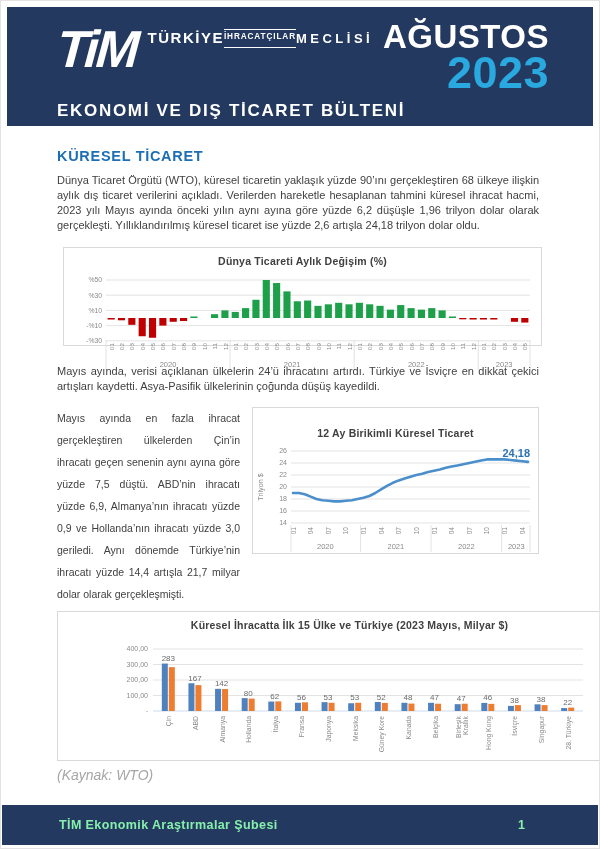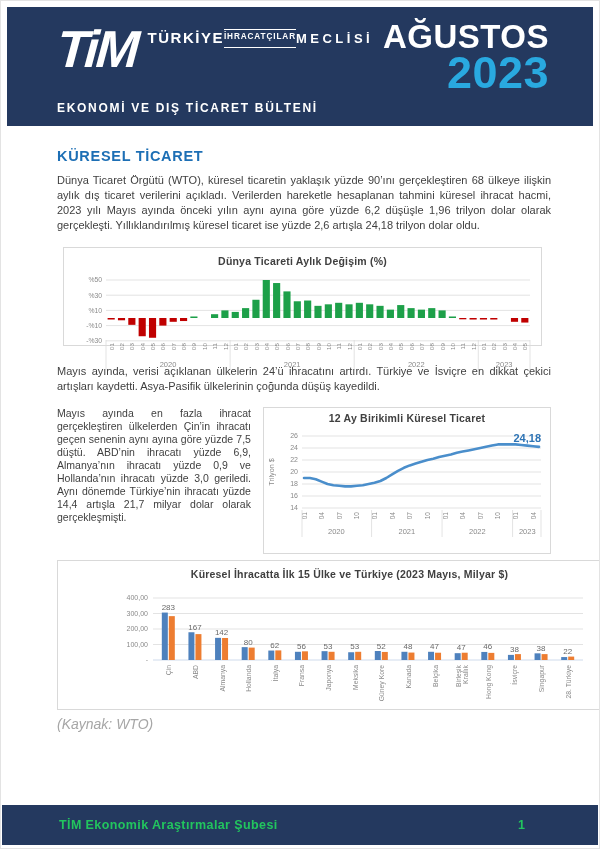--- a/index.html
+++ b/index.html
@@ -11,49 +11,49 @@
   .logo-row { display:flex; justify-content:space-between; }
   .logo { display:flex; align-items:flex-start; gap:11px; }
   .logo-tim { font-size:52px; font-weight:bold; font-style:italic; letter-spacing:-3px; line-height:58px; transform:skewX(-4deg); }
   .logo-org { display:flex; flex-direction:row; margin-top:9px; width:100px; }
   .org1 { font-size:15px; font-weight:bold; letter-spacing:1.5px; padding-bottom:2px; }
   .org2 { font-size:8.2px; font-weight:bold; letter-spacing:0.9px; border-top:1.5px solid #fff; border-bottom:1.5px solid #fff; padding:2px 0; }
   .org3 { font-size:13px; font-weight:bold; letter-spacing:3.5px; padding-top:2px; }
   .issue { text-align:right; line-height:1; }
   .issue-month { font-size:33px; font-weight:bold; letter-spacing:0.5px; }
   .issue-year { font-size:45px; font-weight:bold; color:#29A9E0; margin-top:-3px; letter-spacing:0.5px; }
-  .bulletin-title { font-size:12px; font-weight:bold; letter-spacing:1.7px; margin-top:6px; }
+  .bulletin-title { font-size:17px; font-weight:bold; letter-spacing:1.7px; margin-top:6px; }
 
   
-  .content { position:absolute; top:125px; left:0; right:4px; padding:22px 44px 0 56px; }
+  .content { position:absolute; top:125px; left:0; right:16px; padding:22px 44px 0 56px; }
   .section-title { color:#1D6FB5; font-size:14.5px; font-weight:bold; letter-spacing:0.7px; margin-bottom:9px; }
   .body-p { font-size:11px; line-height:15px; color:#3F3F3F; text-align:justify; }
   .chart-box { border:1px solid #D9D9D9; background:#fff; }
   .chart-title { text-align:center; font-size:10.5px; font-weight:bold; color:#404040; letter-spacing:0.2px; }
   svg text { font-family:"Liberation Sans", sans-serif; }
 
   #chart1-box { width:479px; height:99px; margin:14px 0 0 6px; padding-top:7px; }
   #chart1-box svg { display:block; margin:3px auto 0; }
   #p2 { margin-top:18px; }
 
   .cols { display:flex; margin-top:13px; gap:12px; align-items:flex-start; }
-  .col-text { width:200px; font-size:10.5px; line-height:13px; }
-  #chart2-box { width:297px; height:147px; padding-top:4px; }
+  .col-text { width:200px; font-size:10.5px; line-height:22px; }
+  #chart2-box { width:297px; height:147px; padding-top:19px; }
   #chart2-box svg { display:block; margin:2px auto 0; }
 
   #chart3-box { width:585px; height:150px; margin-top:6px; padding-top:7px; position:relative; }
   #chart3-box svg { display:block; margin:2px auto 0; }
   .legend { position:absolute; top:7px; right:9px; font-size:8.5px; color:#595959; }
   .legend-row { display:flex; align-items:center; gap:3px; line-height:11px; }
   .swatch { width:7px; height:7px; display:inline-block; }
 
   .kaynak { font-size:14px; color:#A6A6A6; font-style:italic; margin-top:6px; }
 
   
-  .footer { position:absolute; left:1px; right:1px; bottom:3px; height:40px; background:#24395F; color:#22c55e; display:flex; align-items:center; justify-content:space-between; padding:0 73px 0 57px; }
+  .footer { position:absolute; left:1px; right:1px; bottom:3px; height:40px; background:#24395F; color:#86efac; display:flex; align-items:center; justify-content:space-between; padding:0 73px 0 57px; }
   .footer-left { font-size:12.5px; font-weight:bold; letter-spacing:0.4px; }
   .footer-page { font-size:12.5px; font-weight:bold; }
 </style>
 </head>
 <body>
 
 <div class="page">
 
   <header class="masthead">
     <div class="logo-row">

